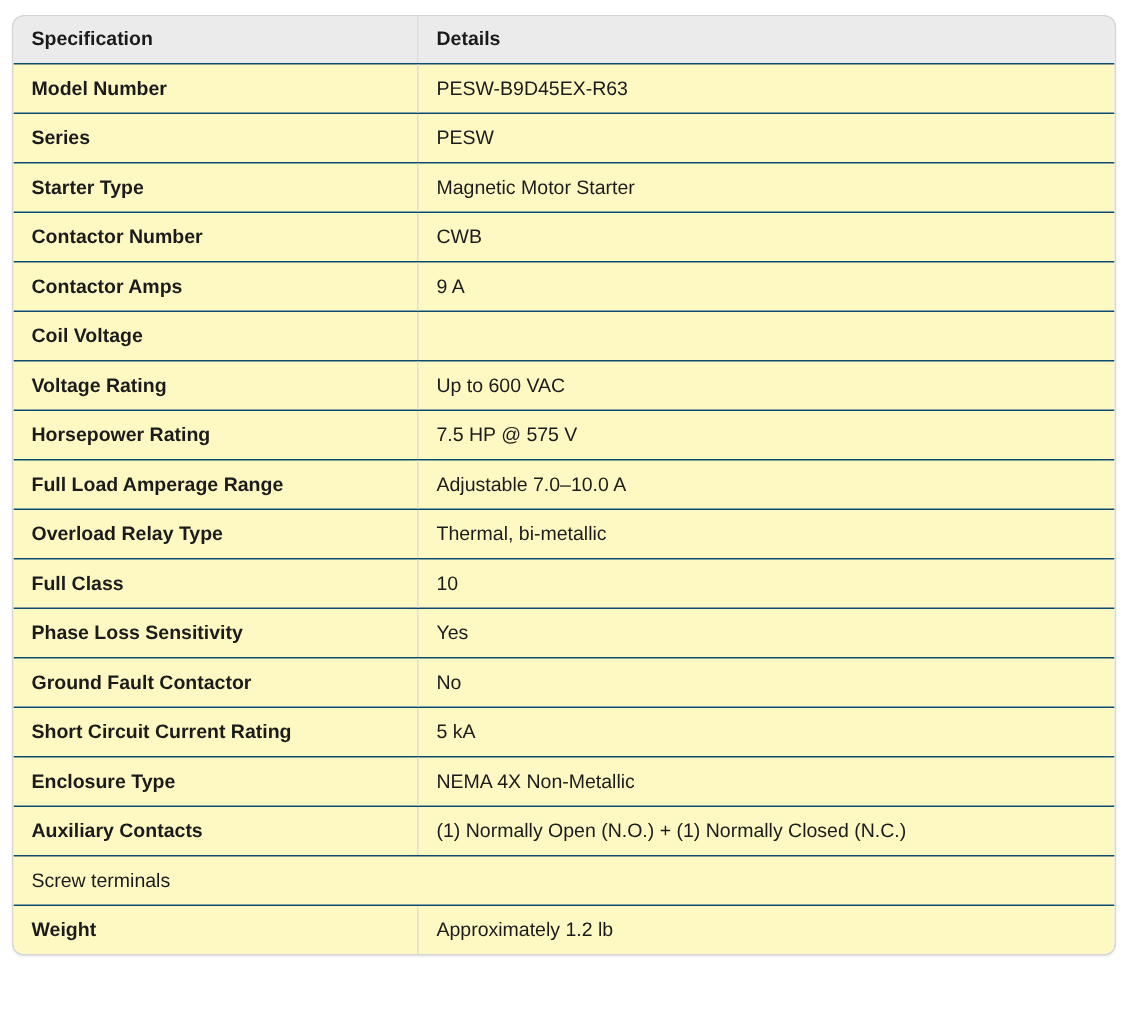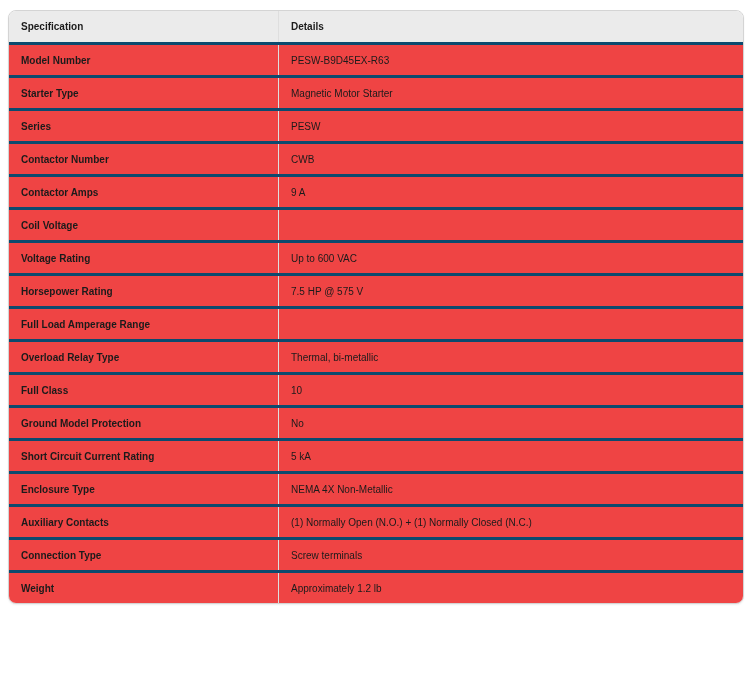--- a/index.html
+++ b/index.html
@@ -13,34 +13,34 @@
     margin: 10px 8px;
     border: 1px solid #d4d4d4;
     border-radius: 8px;
     overflow: hidden;
     box-shadow: 0 1px 2px rgba(0,0,0,0.07);
     background: #ffffff;
   }
   .tr {
     display: flex;
     align-items: stretch;
-    border-top: 3px solid #0c4a6e;
+    border-top: 1px solid #0c4a6e;
     min-height: 33px;
-    background: #ef4444;
+    background: #fef9c3;
   }
   .tr.thead {
     border-top: none;
     background: #ebebeb;
     min-height: 31px;
   }
   .td {
     display: flex;
     align-items: center;
     padding: 6px 12px;
-    font-size: 10px;
+    font-size: 13px;
     line-height: 1.3;
     color: #1b1b1b;
   }
   .col-spec {
     width: 270px;
     flex: 0 0 270px;
     border-right: 1px solid #dedede;
     font-weight: bold;
   }
   .col-details {
@@ -60,26 +60,26 @@
   <div class="tr thead">
     <div class="td col-spec">Specification</div>
     <div class="td col-details">Details</div>
   </div>
 
   <div class="tr">
     <div class="td col-spec">Model Number</div>
     <div class="td col-details">PESW-B9D45EX-R63</div>
   </div>
   <div class="tr">
+    <div class="td col-spec">Series</div>
+    <div class="td col-details">PESW</div>
+  </div>
+  <div class="tr">
     <div class="td col-spec">Starter Type</div>
     <div class="td col-details">Magnetic Motor Starter</div>
-  </div>
-  <div class="tr">
-    <div class="td col-spec">Series</div>
-    <div class="td col-details">PESW</div>
   </div>
   <div class="tr">
     <div class="td col-spec">Contactor Number</div>
     <div class="td col-details">CWB</div>
   </div>
   <div class="tr">
     <div class="td col-spec">Contactor Amps</div>
     <div class="td col-details">9 A</div>
   </div>
   <div class="tr">
@@ -88,47 +88,51 @@
   <div class="tr">
     <div class="td col-spec">Voltage Rating</div>
     <div class="td col-details">Up to 600 VAC</div>
   </div>
   <div class="tr">
     <div class="td col-spec">Horsepower Rating</div>
     <div class="td col-details">7.5 HP @ 575 V</div>
   </div>
   <div class="tr">
     <div class="td col-spec">Full Load Amperage Range</div>
+    <div class="td col-details">Adjustable 7.0–10.0 A</div>
   </div>
   <div class="tr">
     <div class="td col-spec">Overload Relay Type</div>
     <div class="td col-details">Thermal, bi-metallic</div>
   </div>
   <div class="tr">
     <div class="td col-spec">Full Class</div>
     <div class="td col-details">10</div>
   </div>
   <div class="tr">
-    <div class="td col-spec">Ground Model Protection</div>
+    <div class="td col-spec">Phase Loss Sensitivity</div>
+    <div class="td col-details">Yes</div>
+  </div>
+  <div class="tr">
+    <div class="td col-spec">Ground Fault Contactor</div>
     <div class="td col-details">No</div>
   </div>
   <div class="tr">
     <div class="td col-spec">Short Circuit Current Rating</div>
     <div class="td col-details">5 kA</div>
   </div>
   <div class="tr">
     <div class="td col-spec">Enclosure Type</div>
     <div class="td col-details">NEMA 4X Non-Metallic</div>
   </div>
   <div class="tr">
     <div class="td col-spec">Auxiliary Contacts</div>
     <div class="td col-details">(1) Normally Open (N.O.) + (1) Normally Closed (N.C.)</div>
   </div>
   <div class="tr">
-    <div class="td col-spec">Connection Type</div>
     <div class="td col-details">Screw terminals</div>
   </div>
   <div class="tr">
     <div class="td col-spec">Weight</div>
     <div class="td col-details">Approximately 1.2 lb</div>
   </div>
 
 </div>
 
 </body></html>

